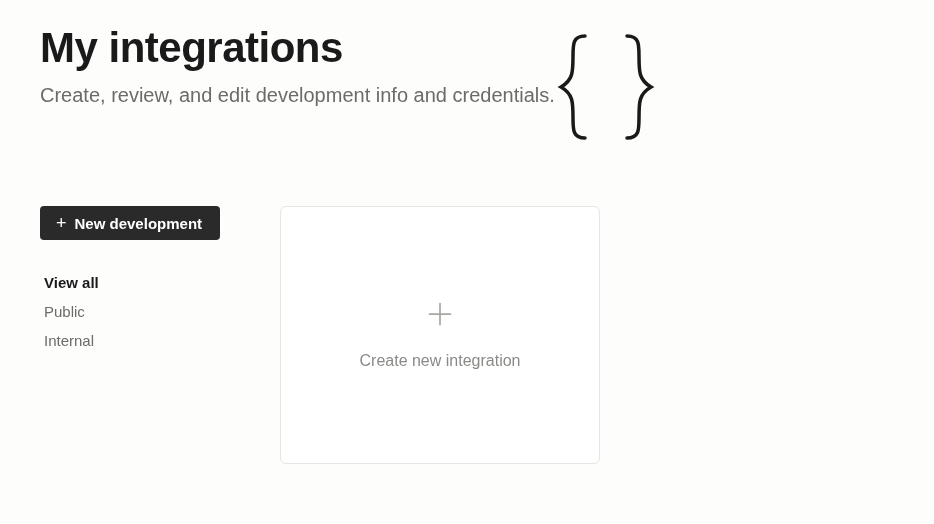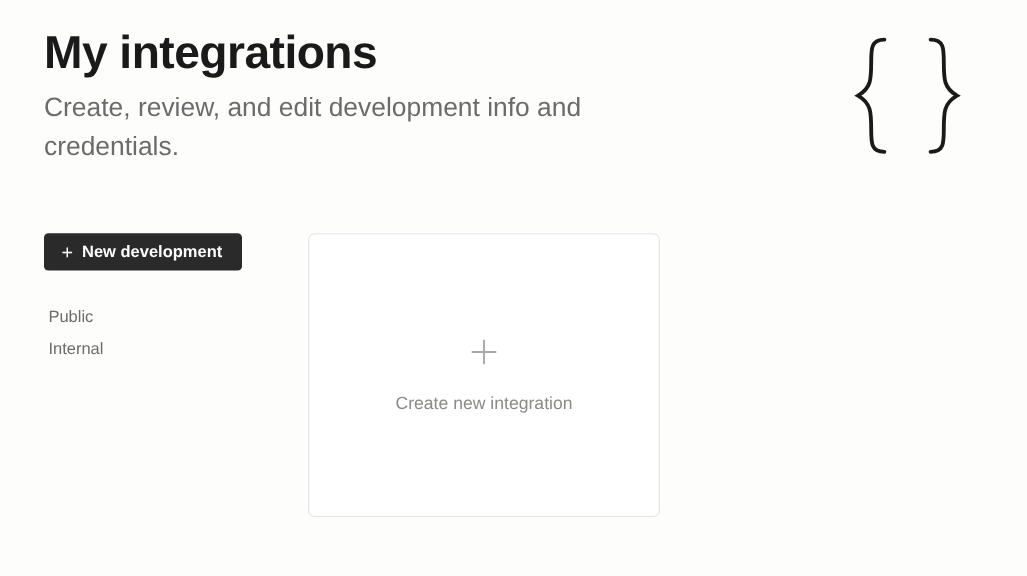--- a/index.html
+++ b/index.html
@@ -10,36 +10,36 @@
     body {
       font-family: -apple-system, BlinkMacSystemFont, "Segoe UI", Helvetica, Arial, sans-serif;
       background: #fdfdfc;
       width: 934px;
       height: 524px;
       padding: 24px 40px;
       position: relative;
     }
     .header {
       display: flex;
-      justify-content: space-between;
+      justify-content: flex-start;
       align-items: flex-start;
       margin-bottom: 60px;
     }
     .header-text {
       max-width: 600px;
     }
     .page-title {
       font-size: 42px;
       font-weight: 700;
       color: #1a1a1a;
       margin-bottom: 8px;
       letter-spacing: -0.5px;
     }
     .page-subtitle {
-      font-size: 24px;
+      font-size: 20px;
       color: #6b6b6b;
       line-height: 1.5;
       font-weight: 400;
     }
     .braces-icon {
       margin-top: 8px;
       margin-right: 18px;
     }
     .content {
       display: flex;
@@ -121,20 +121,21 @@
   </div>
 </div>
 
 <div class="content">
   <div class="sidebar">
     <button class="new-integration-btn">
       <span class="plus">+</span>
       <span>New development</span>
     </button>
     <ul class="filter-list">
+      <li class="filter-item active">View all</li>
       <li class="filter-item">Public</li>
       <li class="filter-item">Internal</li>
     </ul>
   </div>
   <div class="main-content">
     <div class="create-card">
       <span class="create-card-plus">
         <svg width="28" height="28" viewBox="0 0 24 24" fill="none" stroke="currentColor" stroke-width="1.5" stroke-linecap="round">
           <line x1="12" y1="3" x2="12" y2="21"></line>
           <line x1="3" y1="12" x2="21" y2="12"></line>

